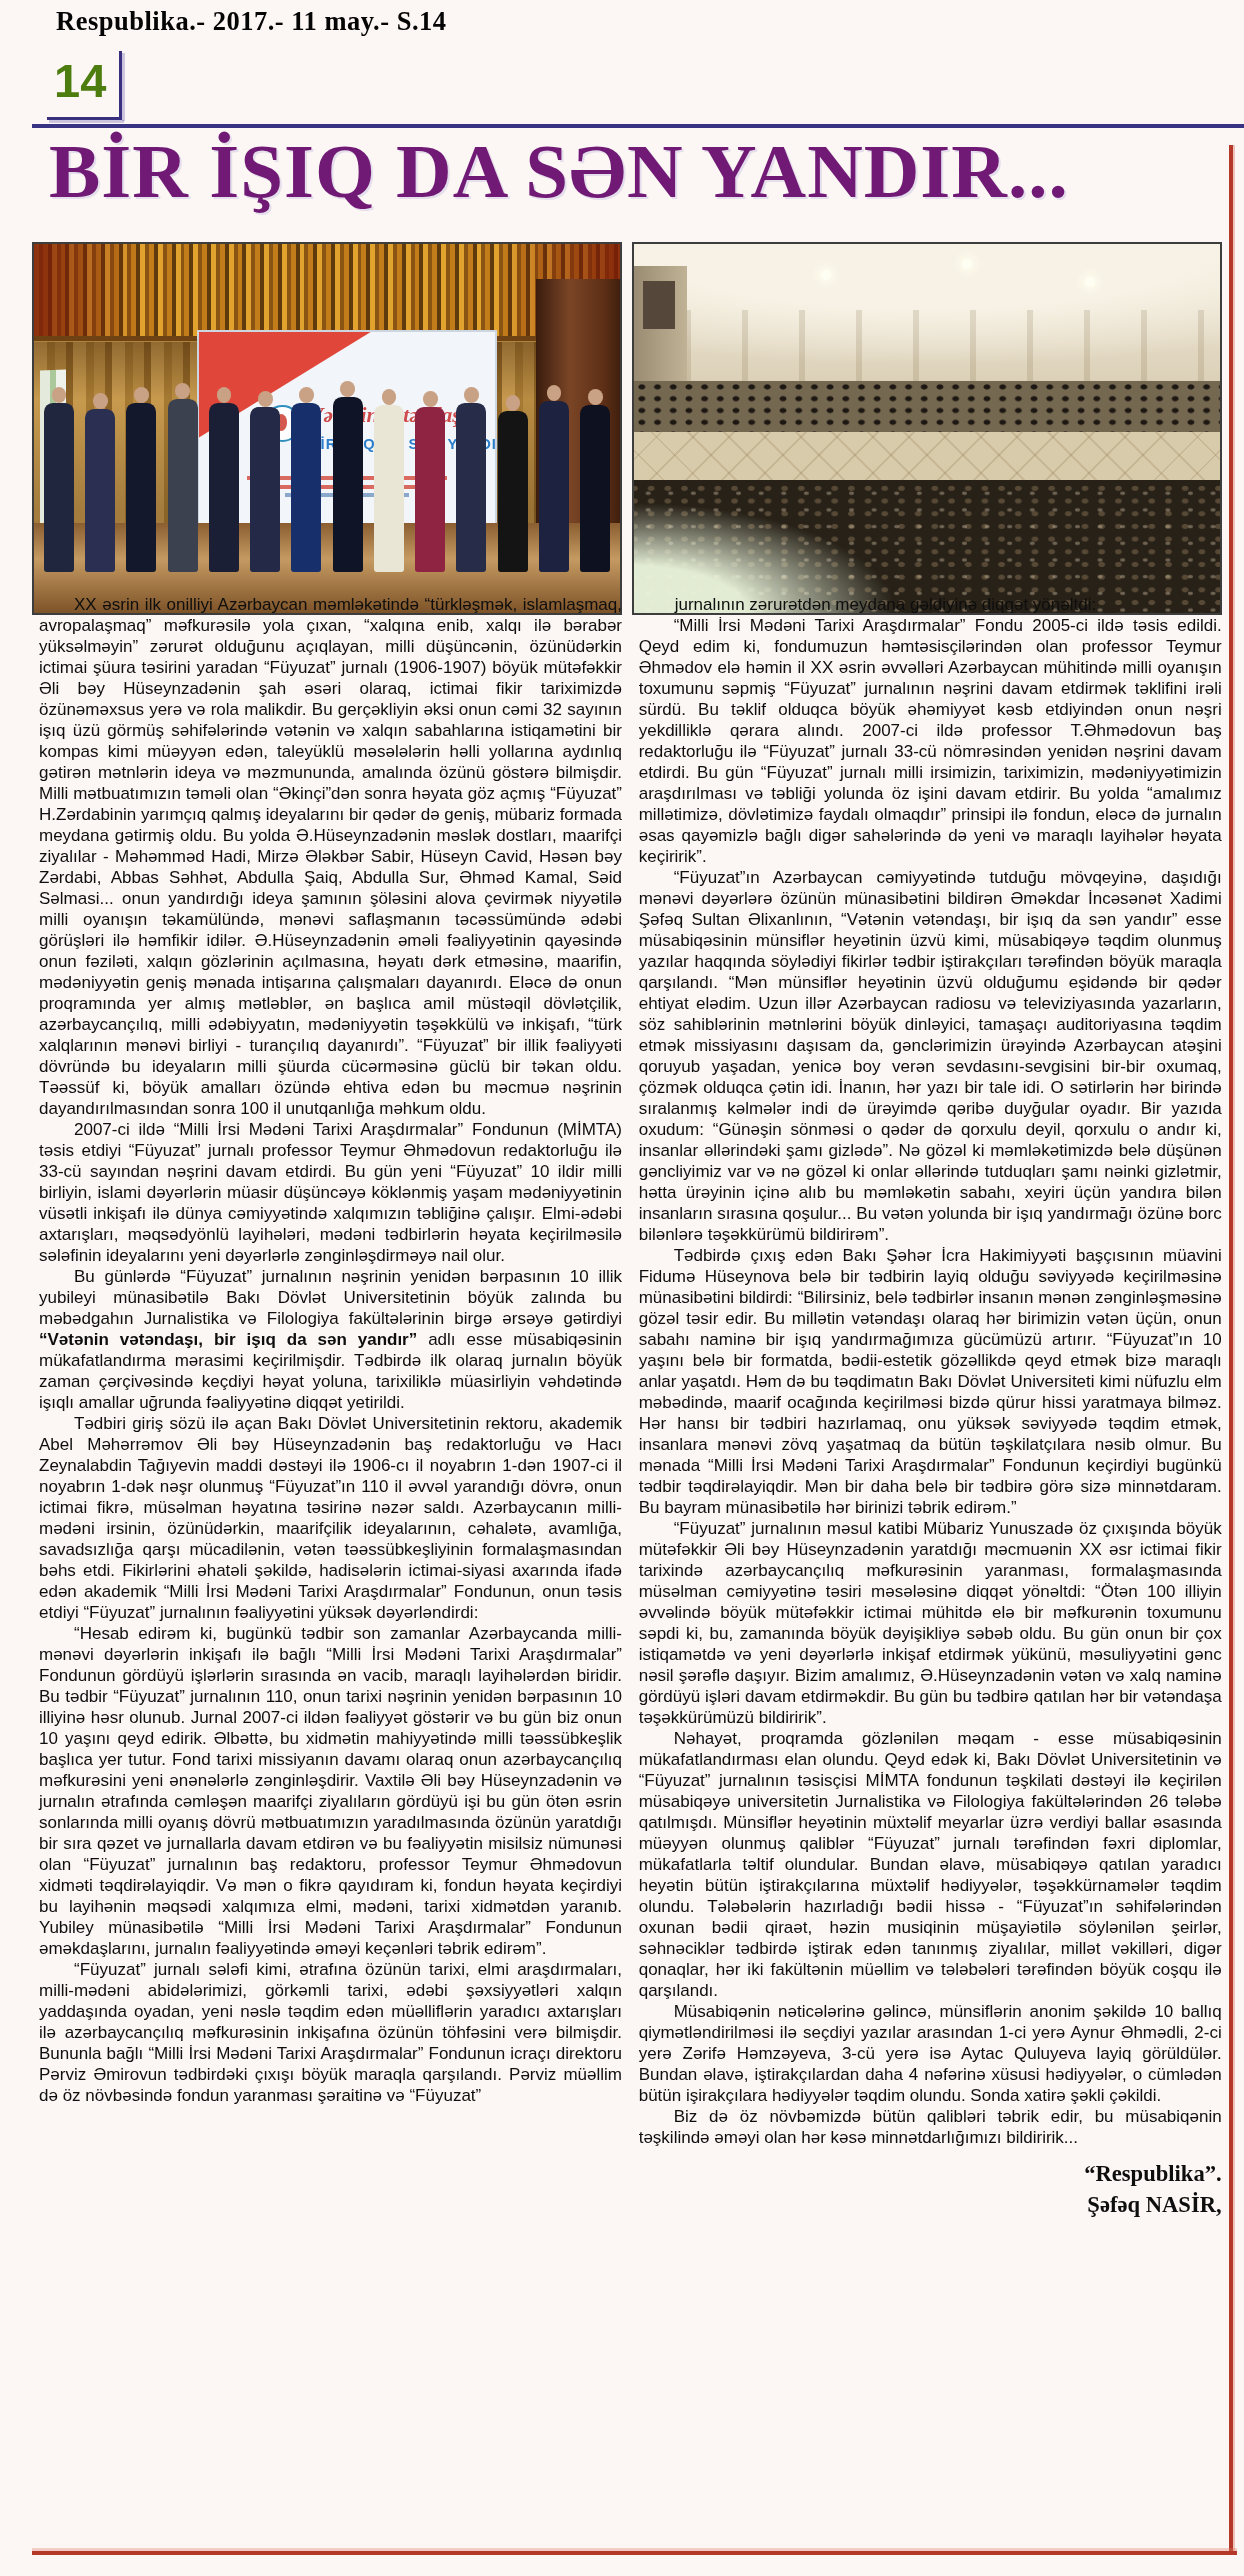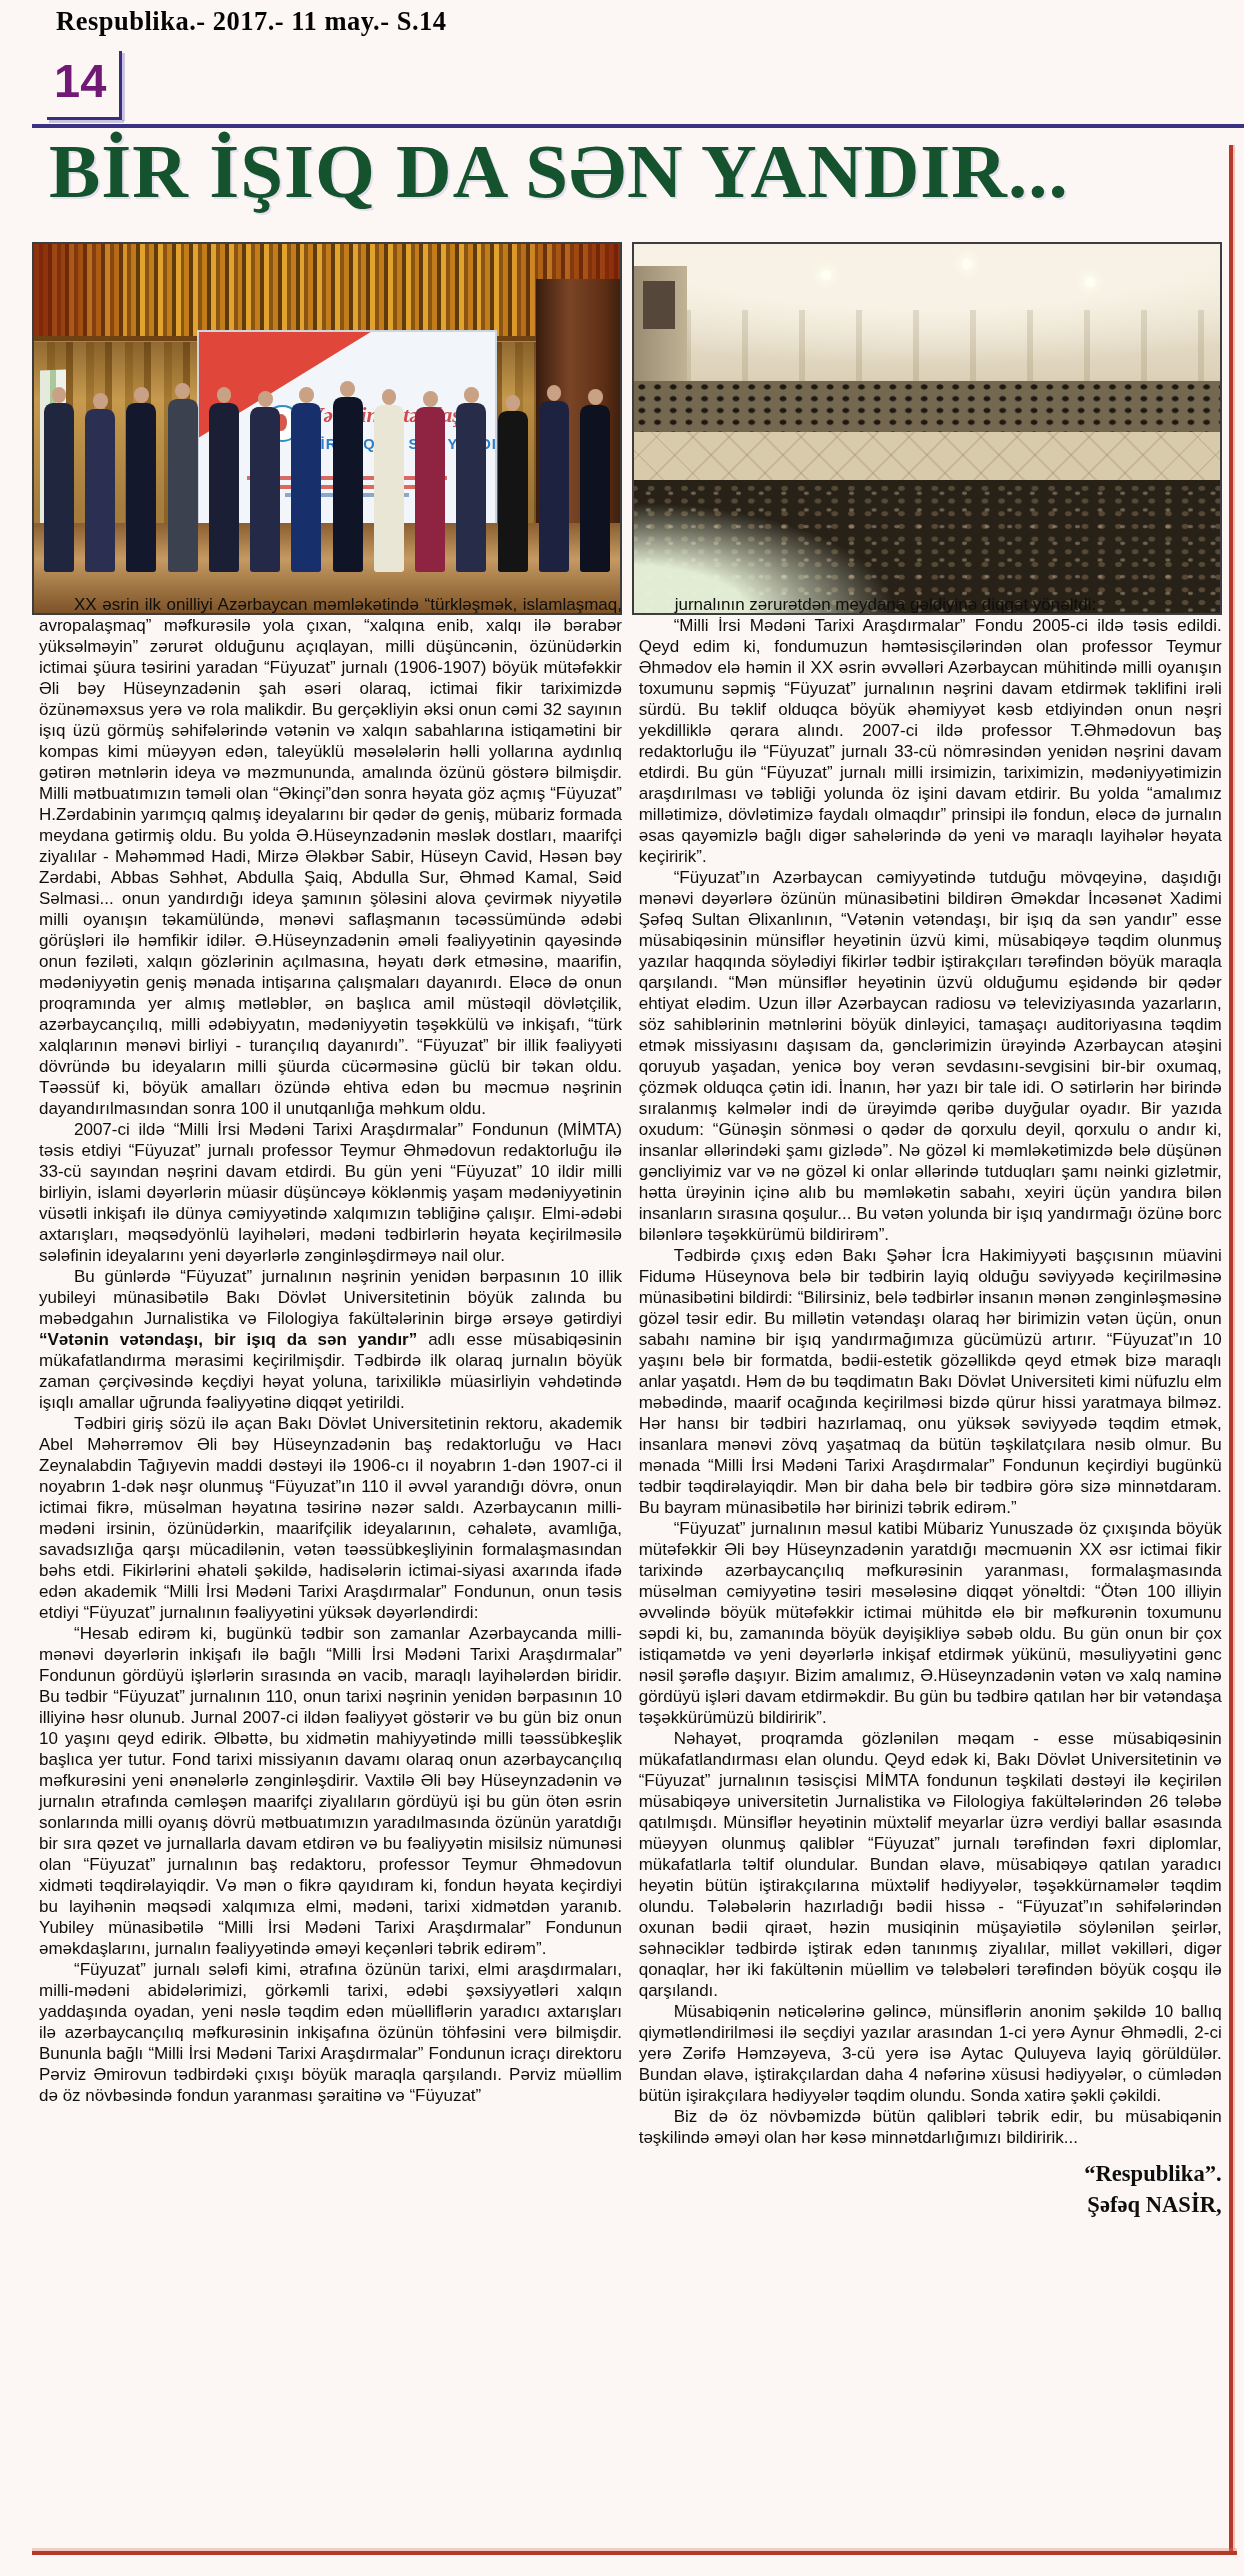--- a/index.html
+++ b/index.html
@@ -2,28 +2,28 @@
 <html><head>
 <meta charset="utf-8">
 <style>
   html,body{margin:0;padding:0;background:#ffffff;}
   .page{position:relative;width:1244px;height:2576px;background:#fcf6f4;overflow:hidden;
         font-family:"Liberation Sans",sans-serif;color:#0e0e0e;padding-left:16px;}
 
   
   .kicker{position:absolute;top:5.9px;left:56px;font-family:"Liberation Serif",serif;
           font-weight:bold;font-size:26.5px;letter-spacing:0.5px;color:#050505;white-space:nowrap;}
-  .pagenum{position:absolute;top:53px;left:54px;font-size:47px;font-weight:bold;color:#701a75;}
+  .pagenum{position:absolute;top:53px;left:54px;font-size:47px;font-weight:bold;color:#4d7c0f;}
   .pagenum-vline{position:absolute;left:119px;top:51px;width:2.9px;height:68px;background:#38307f;
                  box-shadow:2.9px 2px 0 rgba(110,100,180,.35);}
   .pagenum-hline{position:absolute;left:47px;top:117px;width:75px;height:2.9px;background:#38307f;
                  box-shadow:2px 2.9px 0 rgba(110,100,180,.35);}
   .top-rule{position:absolute;top:124px;left:32px;right:0;height:3.9px;background:#3a3384;}
   .headline{position:absolute;top:127px;left:49px;width:1182px;font-family:"Liberation Serif",serif;
-            font-weight:bold;font-size:77px;letter-spacing:1px;color:#14532d;white-space:nowrap;
+            font-weight:bold;font-size:77px;letter-spacing:1px;color:#701a75;white-space:nowrap;
             text-shadow:2px 2px 0 rgba(160,150,210,.25);}
 
   
   .photos{position:absolute;top:242px;left:32px;width:1190px;height:373px;display:flex;gap:9.8px;}
   .photo{position:relative;flex:1;overflow:hidden;border:2px solid #3d3d3d;background:#b99a5d;}
 
   
   .lp-bg{position:absolute;inset:0;background:linear-gradient(180deg,#8a5a20,#b68a42 30%,#c79c55 62%,#9c713b);}
   .lp-valance{position:absolute;top:0;left:0;right:0;height:92px;border-bottom:5.9px solid #6e4212;
     background:linear-gradient(90deg,rgba(125,28,8,.85),rgba(125,28,8,0) 18%,rgba(125,28,8,0) 80%,rgba(125,28,8,.85)),

